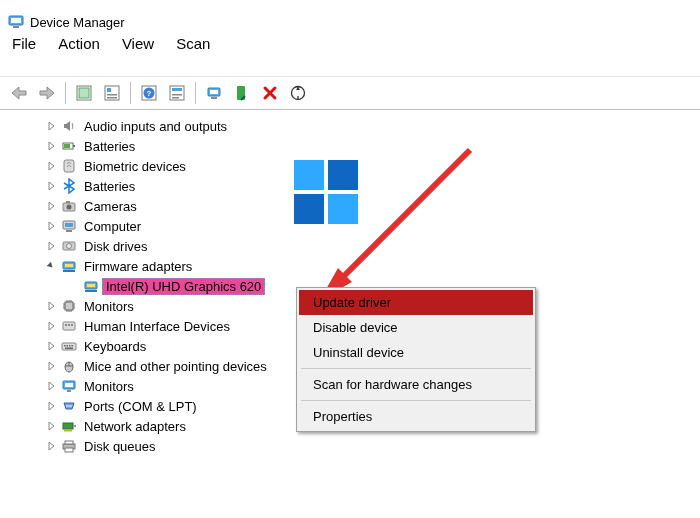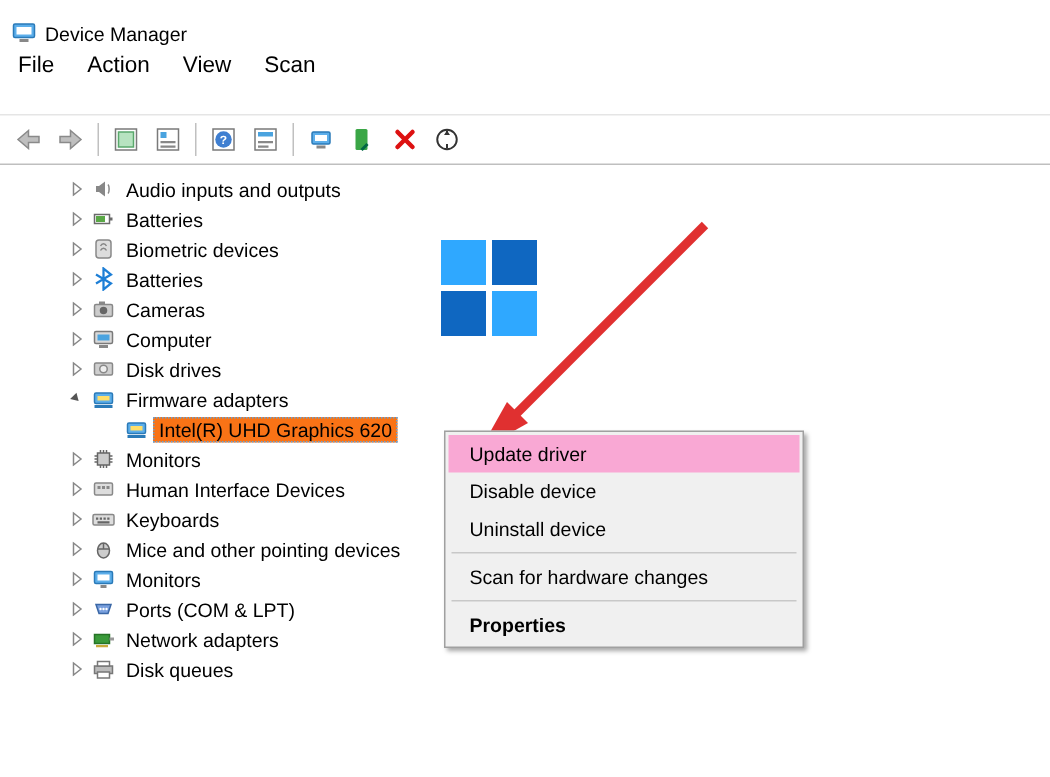--- a/index.html
+++ b/index.html
@@ -16,31 +16,31 @@
 
   
   .toolbar{display:flex;align-items:center;gap:2px;padding:3px 6px;border-bottom:1px solid #bfbfbf}
   .tbtn{width:24px;height:24px;display:flex;align-items:center;justify-content:center;border:1px solid transparent}
   .tsep{width:1px;height:22px;background:#c0c0c0;margin:0 3px}
 
   
   .treewrap{padding:6px 0 0 0}
   .row{display:flex;align-items:center;height:20px;white-space:nowrap}
   .row .lbl{padding-left:4px}
-  .row.selected .lbl{background:#f97316;border:1px dotted #66a3d8;padding:0 3px}
+  .row.selected .lbl{background:#ec4899;border:1px dotted #66a3d8;padding:0 3px}
   .ind{display:inline-block}
   .i1{width:24px}.i2{width:44px}.i3{width:66px}
   .exp{width:14px;height:14px;display:flex;align-items:center;justify-content:center;font-size:11px;color:#666;margin-right:2px}
   .iconwrap{width:18px;height:18px;display:flex;align-items:center;justify-content:center;margin-right:2px}
 
   
   .context{position:absolute;left:296px;top:287px;width:234px;background:#f0f0f0;border:1px solid #a0a0a0;box-shadow:2px 2px 3px rgba(0,0,0,.35);padding:2px}
   .citem{padding:5px 14px;font-size:13px;cursor:default}
-  .citem.hl{background:#f9a8d4}
-  .citem.bold{font-weight:700}
+  .citem.hl{background:#b91c1c}
+  .citem.bold{font-weight:400}
   .csep{height:1px;background:#c8c8c8;margin:3px 2px}
 
   
   .logo{position:absolute;left:294px;top:160px;width:64px;height:64px}
 
   
   .arrow{position:absolute;left:310px;top:140px;pointer-events:none}
 </style>
 </head>
 <body>

